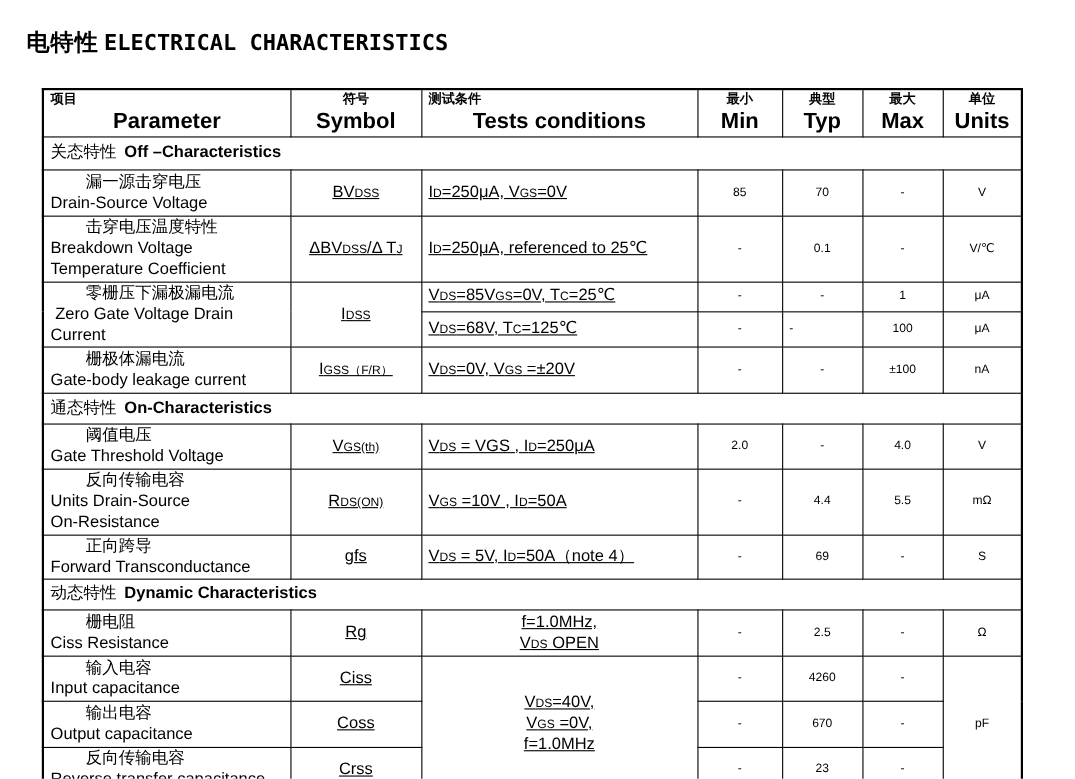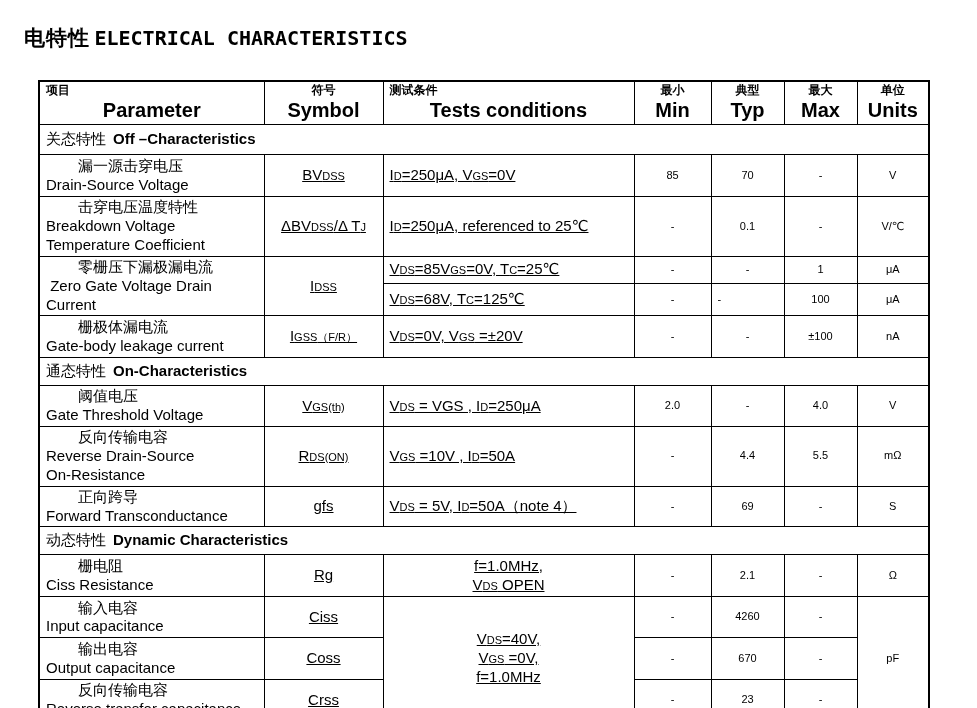--- a/index.html
+++ b/index.html
@@ -156,21 +156,21 @@
       <td class="c pre">V<span class="sb">GS(th)</span></td>
       <td class="l pre">V<span class="sb">DS</span> = VGS , I<span class="sb">D</span>=250μA</td>
       <td class="c val">2.0</td>
       <td class="c val">-</td>
       <td class="c val">4.0</td>
       <td class="c val">V</td>
     </tr>
     <tr class="rh60">
       <td class="l">
         <div class="pz">反向传输电容</div>
-        <div class="pe">Reverse Drain-Source
+        <div class="pe">Units Drain-Source
 On-Resistance</div>
       </td>
       <td class="c pre">R<span class="sb">DS(ON)</span></td>
       <td class="l pre">V<span class="sb">GS</span> =10V , I<span class="sb">D</span>=50A</td>
       <td class="c val">-</td>
       <td class="c val">4.4</td>
       <td class="c val">5.5</td>
       <td class="c val">mΩ</td>
     </tr>
     <tr class="rh39">
@@ -193,21 +193,21 @@
     </tr>
     <tr class="rh42">
       <td class="l">
         <div class="pz">栅电阻</div>
         <div class="pe">Ciss Resistance</div>
       </td>
       <td class="c pre">Rg</td>
       <td class="c pre">f=1.0MHz,
 V<span class="sb">DS</span> OPEN</td>
       <td class="c val">-</td>
-      <td class="c val">2.1</td>
+      <td class="c val">2.5</td>
       <td class="c val">-</td>
       <td class="c val">Ω</td>
     </tr>
     <tr class="rh41">
       <td class="l">
         <div class="pz">输入电容</div>
         <div class="pe">Input capacitance</div>
       </td>
       <td class="c pre">Ciss</td>
       <td class="c pre" rowspan="3">V<span class="sb">DS</span>=40V,

